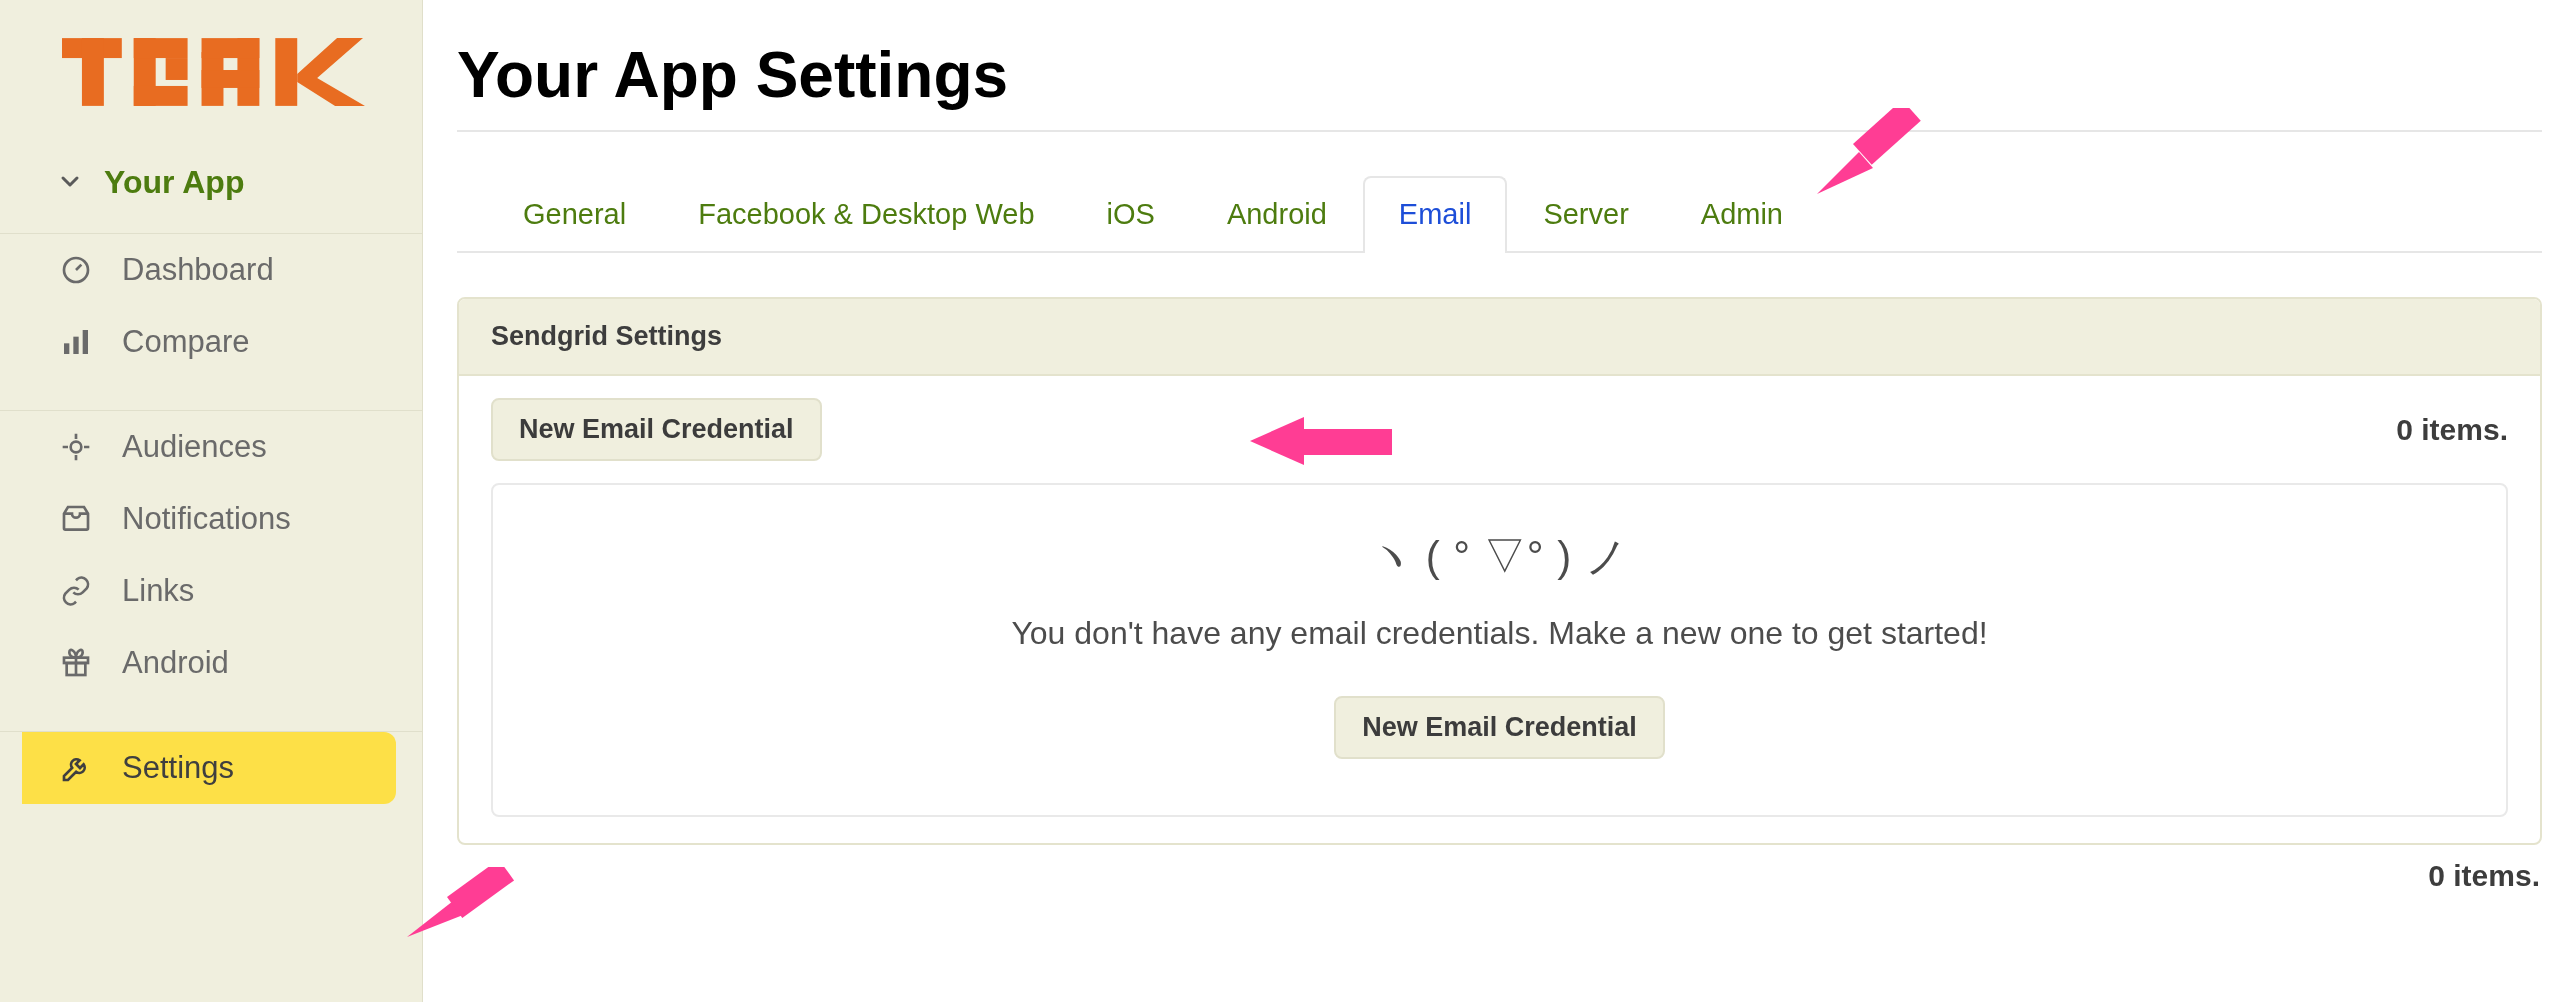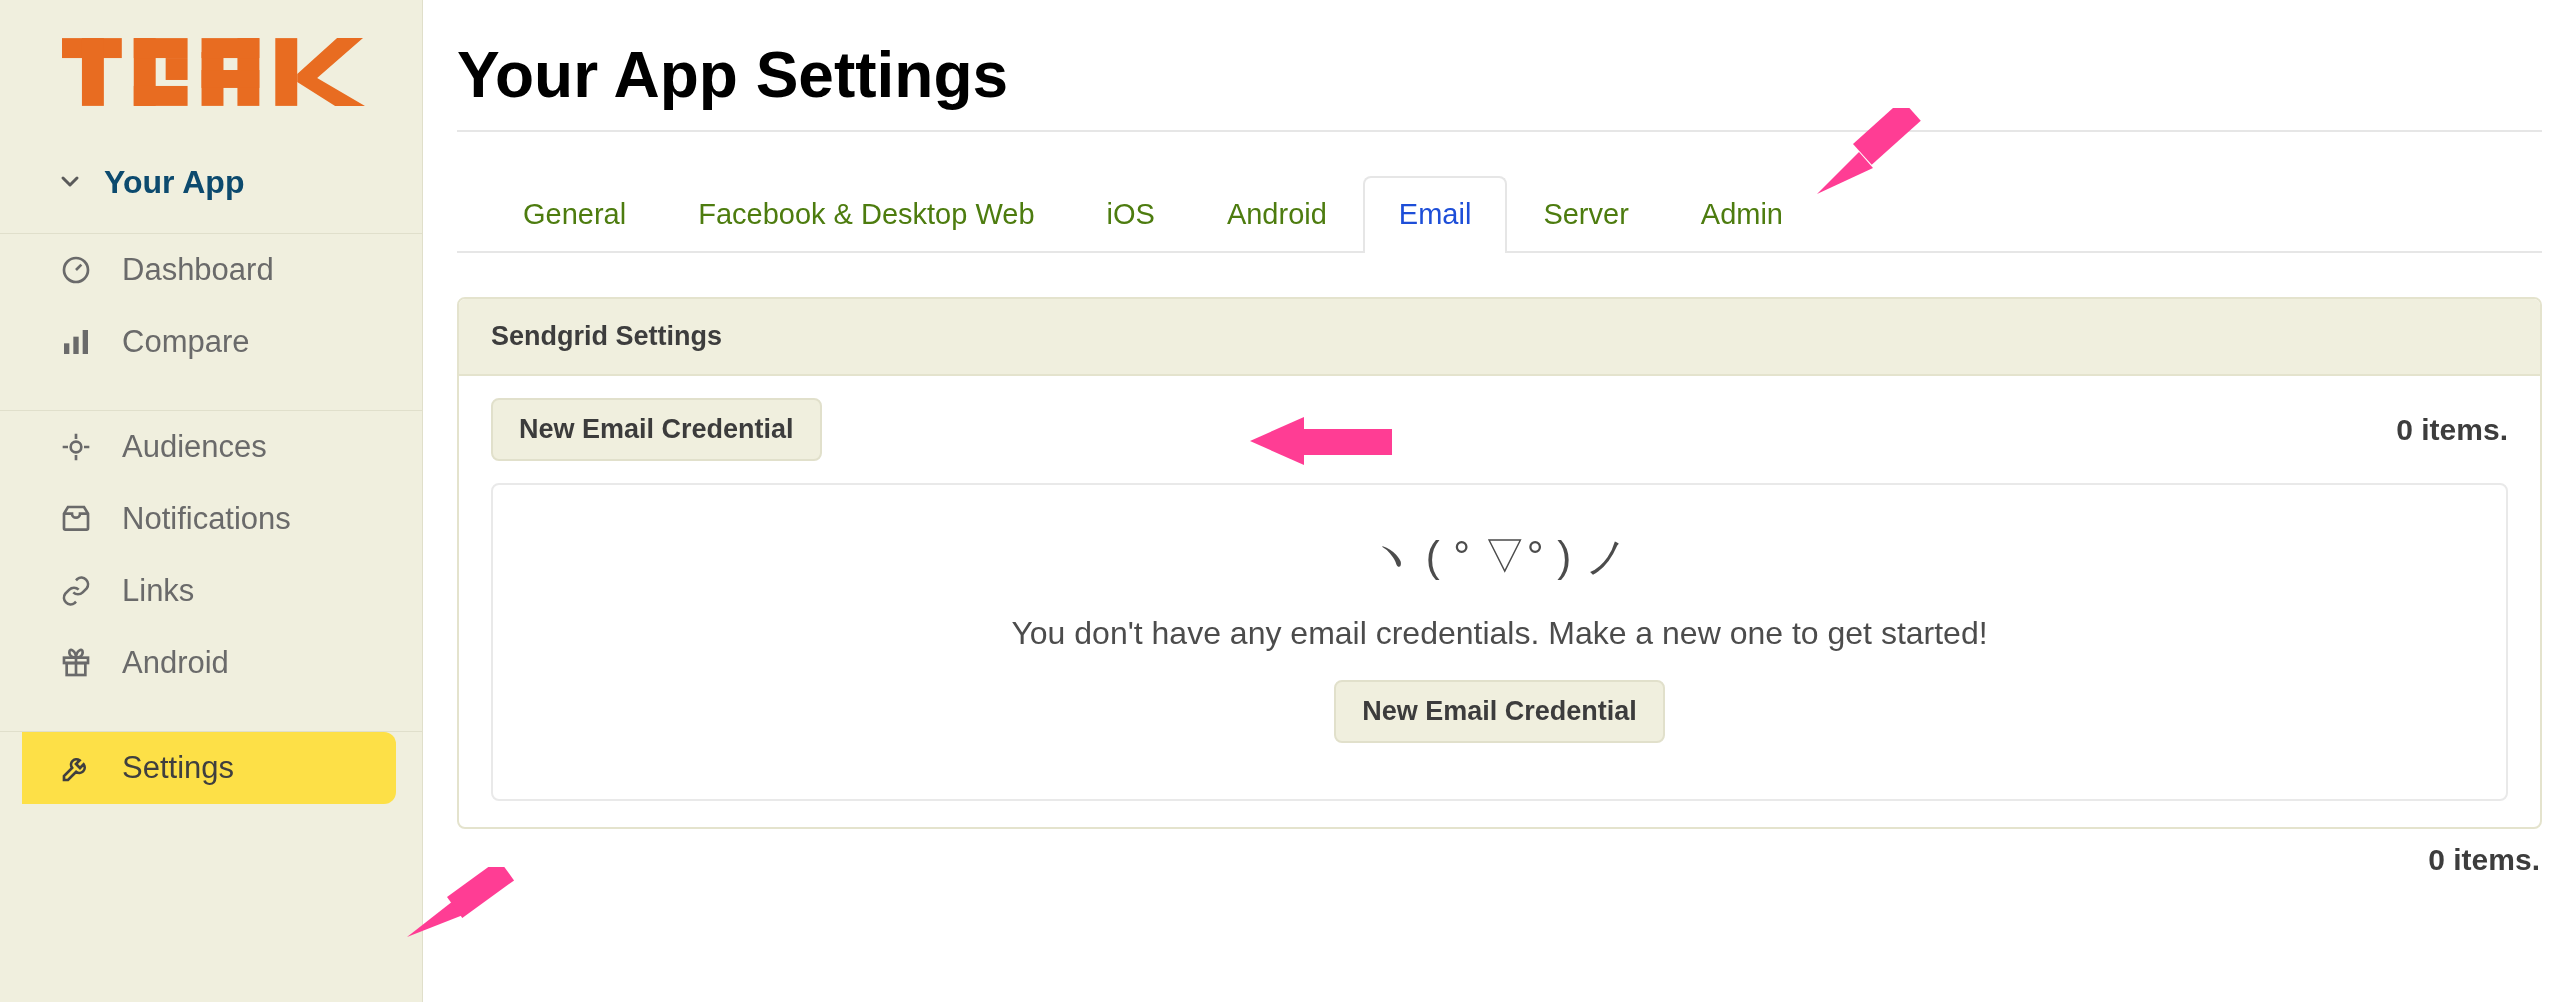--- a/index.html
+++ b/index.html
@@ -27,21 +27,21 @@
     margin-bottom: 42px;
   }
   .logo-svg { color: #e86c21; }
   .app-switcher {
     display: flex;
     align-items: center;
     gap: 22px;
     padding: 0 0 0 58px;
     font-size: 32px;
     font-weight: 700;
-    color: #0c4a6e;
+    color: #4d7c0f;
     cursor: pointer;
   }
   .nav-group {
     border-top: 1px solid #e0dfcb;
     padding-top: 0;
     margin-top: 32px;
   }
   .nav-item {
     display: flex;
     align-items: center;
@@ -152,21 +152,21 @@
   }
   .empty-face {
     font-size: 42px;
     color: #4c4c4c;
     margin-bottom: 30px;
     letter-spacing: 1px;
   }
   .empty-msg {
     font-size: 32px;
     color: #4c4c4c;
-    margin-bottom: 28px;
+    margin-bottom: 44px;
   }
   .count-bottom {
     font-size: 30px;
     font-weight: 700;
     color: #3d3d3d;
     text-align: right;
     margin-top: 14px;
     padding-right: 2px;
   }
 

